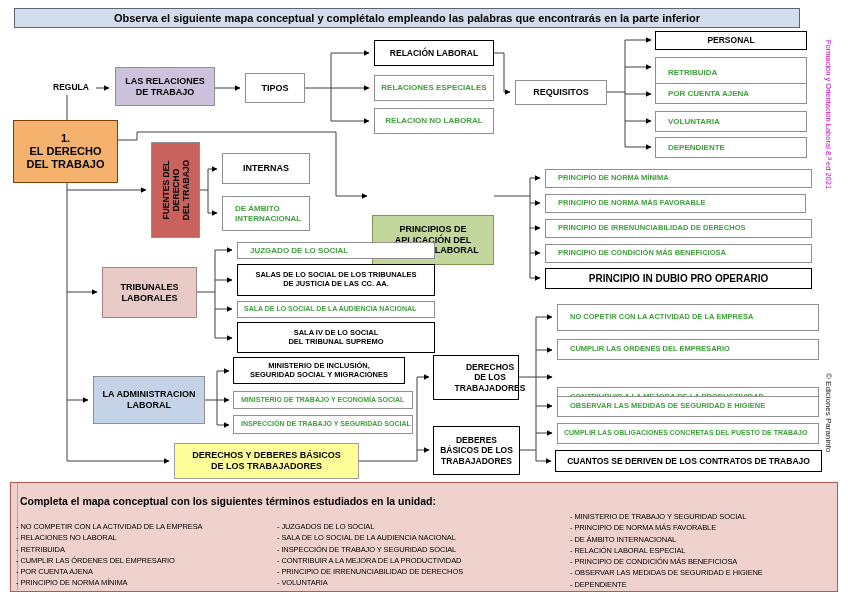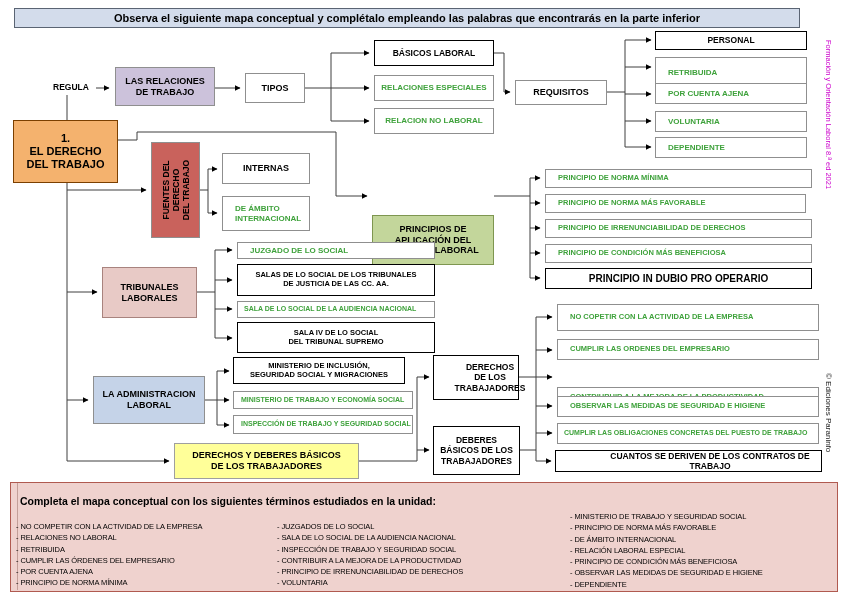--- a/index.html
+++ b/index.html
@@ -111,21 +111,21 @@
       <path d="M536,461 L551,461" marker-end="url(#arr)"></path>
     </g>
   </svg>
 
   <div class="nb banner f11" style="left:14px;top:8px;width:786px;height:20px;">Observa el siguiente mapa conceptual y complétalo empleando las palabras que encontrarás en la parte inferior</div>
 
   <div class="nb plain f85" style="left:48px;top:81px;width:46px;height:13px;">REGULA</div>
   <div class="nb lav f9" style="left:115px;top:67px;width:100px;height:39px;">LAS RELACIONES
 DE TRABAJO</div>
   <div class="nb f9" style="left:245px;top:73px;width:60px;height:30px;">TIPOS</div>
-  <div class="nb blk f85" style="left:374px;top:40px;width:120px;height:26px;">BÁSICOS LABORAL</div>
+  <div class="nb blk f85" style="left:374px;top:40px;width:120px;height:26px;">RELACIÓN LABORAL</div>
   <div class="nb green gcenter" style="left:374px;top:75px;width:120px;height:26px;">RELACIONES ESPECIALES</div>
   <div class="nb green gcenter" style="left:374px;top:108px;width:120px;height:26px;">RELACION NO LABORAL</div>
   <div class="nb f9" style="left:515px;top:80px;width:92px;height:25px;">REQUISITOS</div>
 
   <div class="nb blk f85" style="left:655px;top:31px;width:152px;height:19px;">PERSONAL</div>
   <div class="nb green" style="left:655px;top:57px;width:152px;height:32px;">RETRIBUIDA</div>
   <div class="nb green" style="left:655px;top:83px;width:152px;height:21px;">POR CUENTA AJENA</div>
   <div class="nb green" style="left:655px;top:111px;width:152px;height:21px;">VOLUNTARIA</div>
   <div class="nb green" style="left:655px;top:137px;width:152px;height:21px;">DEPENDIENTE</div>
 
@@ -174,21 +174,21 @@
 TRABAJADORES</div>
   <div class="nb blk f85" style="left:433px;top:426px;width:87px;height:49px;">DEBERES
 BÁSICOS DE LOS
 TRABAJADORES</div>
 
   <div class="nb green f75" style="left:557px;top:304px;width:262px;height:27px;">NO COPETIR CON LA ACTIVIDAD DE LA EMPRESA</div>
   <div class="nb green f75" style="left:557px;top:339px;width:262px;height:21px;">CUMPLIR LAS ORDENES DEL EMPRESARIO</div>
   <div class="nb green f75" style="left:557px;top:367px;width:262px;height:21px;margin-top:20px;">CONTRIUBUIR A LA MEJORA DE LA PRODUCTIVIDAD</div>
   <div class="nb green f75" style="left:557px;top:396px;width:262px;height:21px;">OBSERVAR LAS MEDIDAS DE SEGURIDAD E HIGIENE</div>
   <div class="nb green f7" style="left:557px;top:423px;width:262px;height:21px;padding-left:6px;">CUMPLIR LAS OBLIGACIONES CONCRETAS DEL PUESTO DE TRABAJO</div>
-  <div class="nb blk f85" style="left:555px;top:450px;width:267px;height:22px;padding-left:43px;">CUANTOS SE DERIVEN DE LOS CONTRATOS DE TRABAJO</div>
+  <div class="nb blk f85" style="left:555px;top:450px;width:267px;height:22px;">CUANTOS SE DERIVEN DE LOS CONTRATOS DE TRABAJO</div>
 
   <div class="vtext" style="left:833px;top:40px;color:var(--magenta-text);">Formación y Orientación Laboral 8.ª ed 2021</div>
   <div class="vtext" style="left:833px;top:373px;font-size:8px;color:#1a1a1a;">© Ediciones Paraninfo</div>
 
   <div class="panel" style="left:10px;top:482px;width:828px;height:110px;"></div>
   <div class="panel-divider" style="left:17px;top:483px;height:107px;"></div>
   <div class="panel-title" style="left:20px;top:495px;">Completa el mapa conceptual con los siguientes términos estudiados en la unidad:</div>
 
   <div class="termcol" style="left:16px;top:521px;">
     <div class="term">- NO COMPETIR CON LA ACTIVIDAD DE LA EMPRESA</div>

